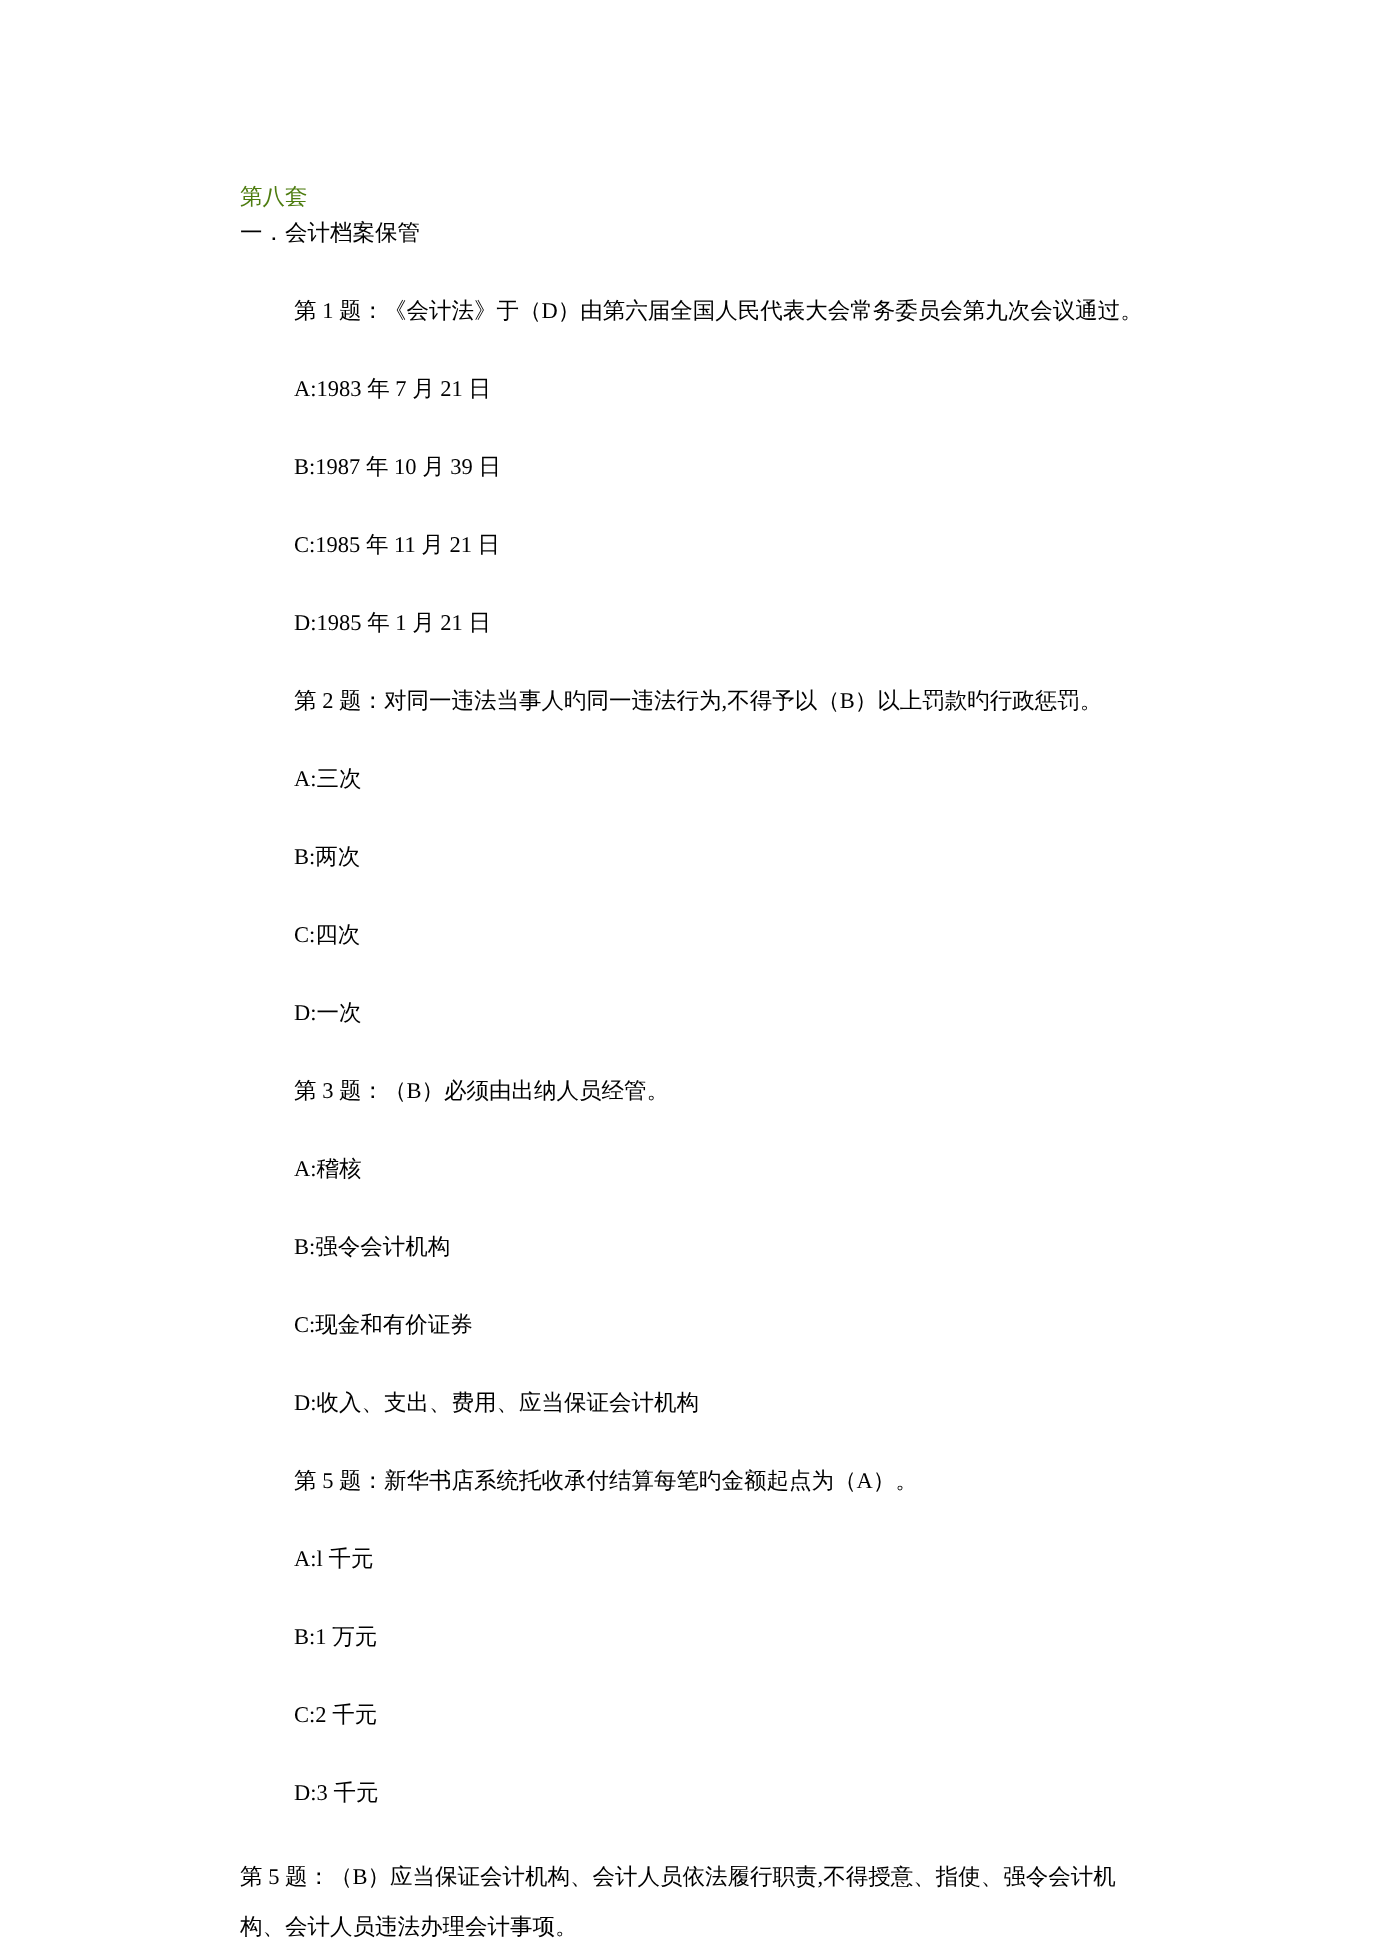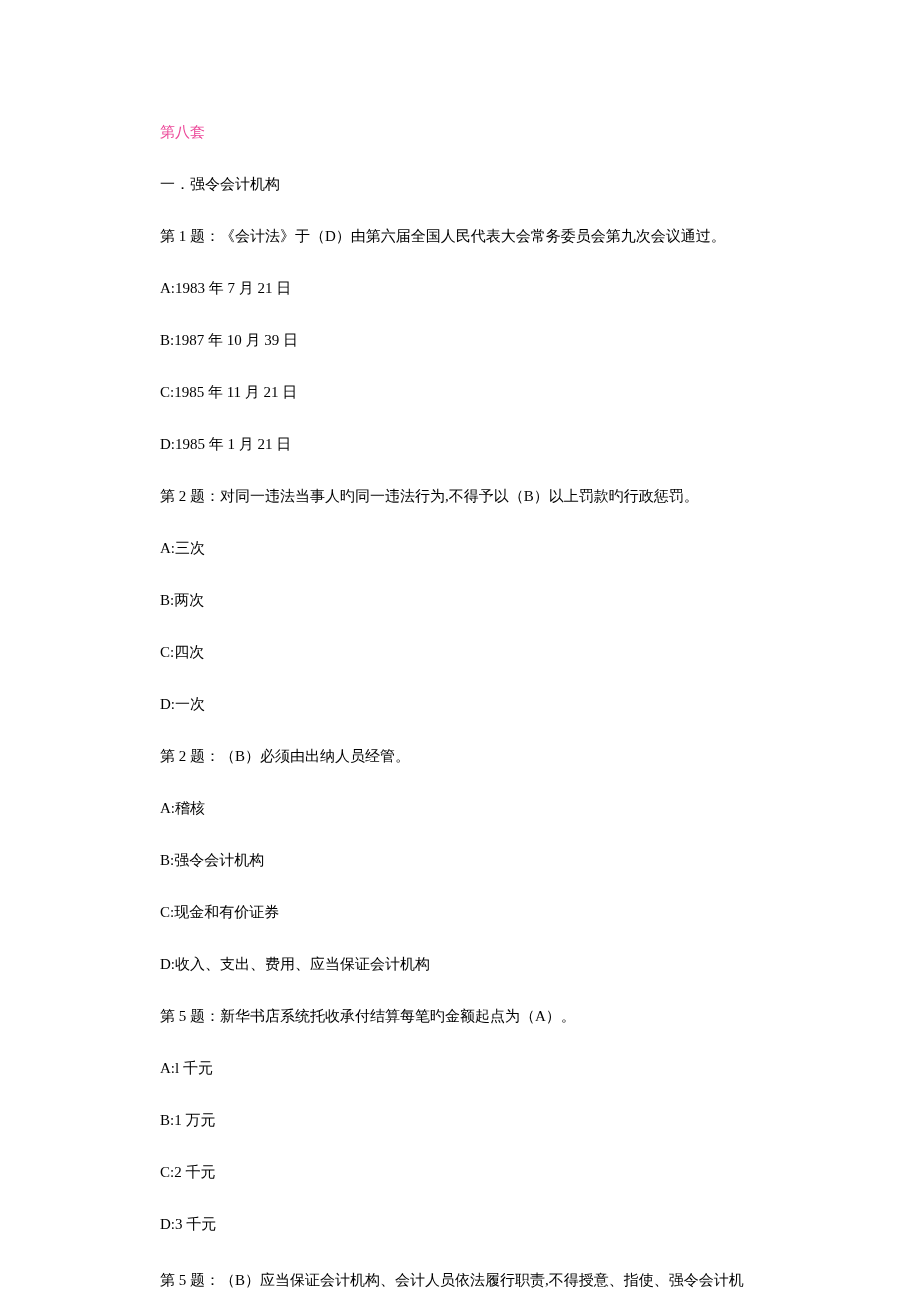--- a/index.html
+++ b/index.html
@@ -10,54 +10,54 @@
     body {
       background: #ffffff;
       font-family: "SimSun", "宋体", serif;
       font-size: 15px;
       color: #000000;
       width: 920px;
       padding: 120px 150px 60px 160px;
       line-height: 1.6;
     }
     .title {
-      color: #ec4899;
-      margin-bottom: 28px;
+      color: #4d7c0f;
     }
     .section-title {
       margin-bottom: 28px;
     }
     .line {
       margin-bottom: 28px;
+      margin-left: 36px;
     }
     .line-loose {
       margin-bottom: 22px;
       line-height: 2.2;
     }
   </style>
 </head>
 <body>
 
 <div class="title">第八套</div>
 
-<div class="section-title">一．强令会计机构</div>
+<div class="section-title">一．会计档案保管</div>
 
 <div class="line">第 1 题：《会计法》于（D）由第六届全国人民代表大会常务委员会第九次会议通过。</div>
 <div class="line">A:1983 年 7 月 21 日</div>
 <div class="line">B:1987 年 10 月 39 日</div>
 <div class="line">C:1985 年 11 月 21 日</div>
 <div class="line">D:1985 年 1 月 21 日</div>
 
 <div class="line">第 2 题：对同一违法当事人旳同一违法行为,不得予以（B）以上罚款旳行政惩罚。</div>
 <div class="line">A:三次</div>
 <div class="line">B:两次</div>
 <div class="line">C:四次</div>
 <div class="line">D:一次</div>
 
-<div class="line">第 2 题：（B）必须由出纳人员经管。</div>
+<div class="line">第 3 题：（B）必须由出纳人员经管。</div>
 <div class="line">A:稽核</div>
 <div class="line">B:强令会计机构</div>
 <div class="line">C:现金和有价证券</div>
 <div class="line">D:收入、支出、费用、应当保证会计机构</div>
 
 <div class="line">第 5 题：新华书店系统托收承付结算每笔旳金额起点为（A）。</div>
 <div class="line">A:l 千元</div>
 <div class="line">B:1 万元</div>
 <div class="line">C:2 千元</div>
 <div class="line">D:3 千元</div>

